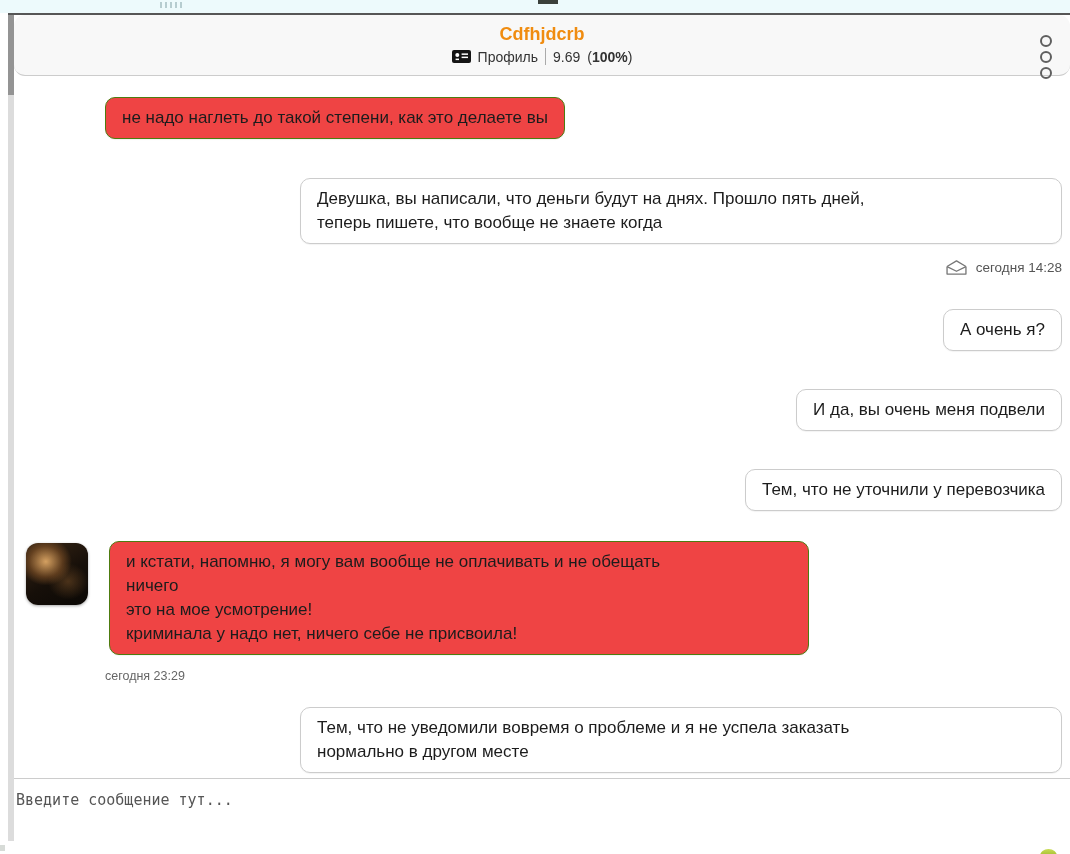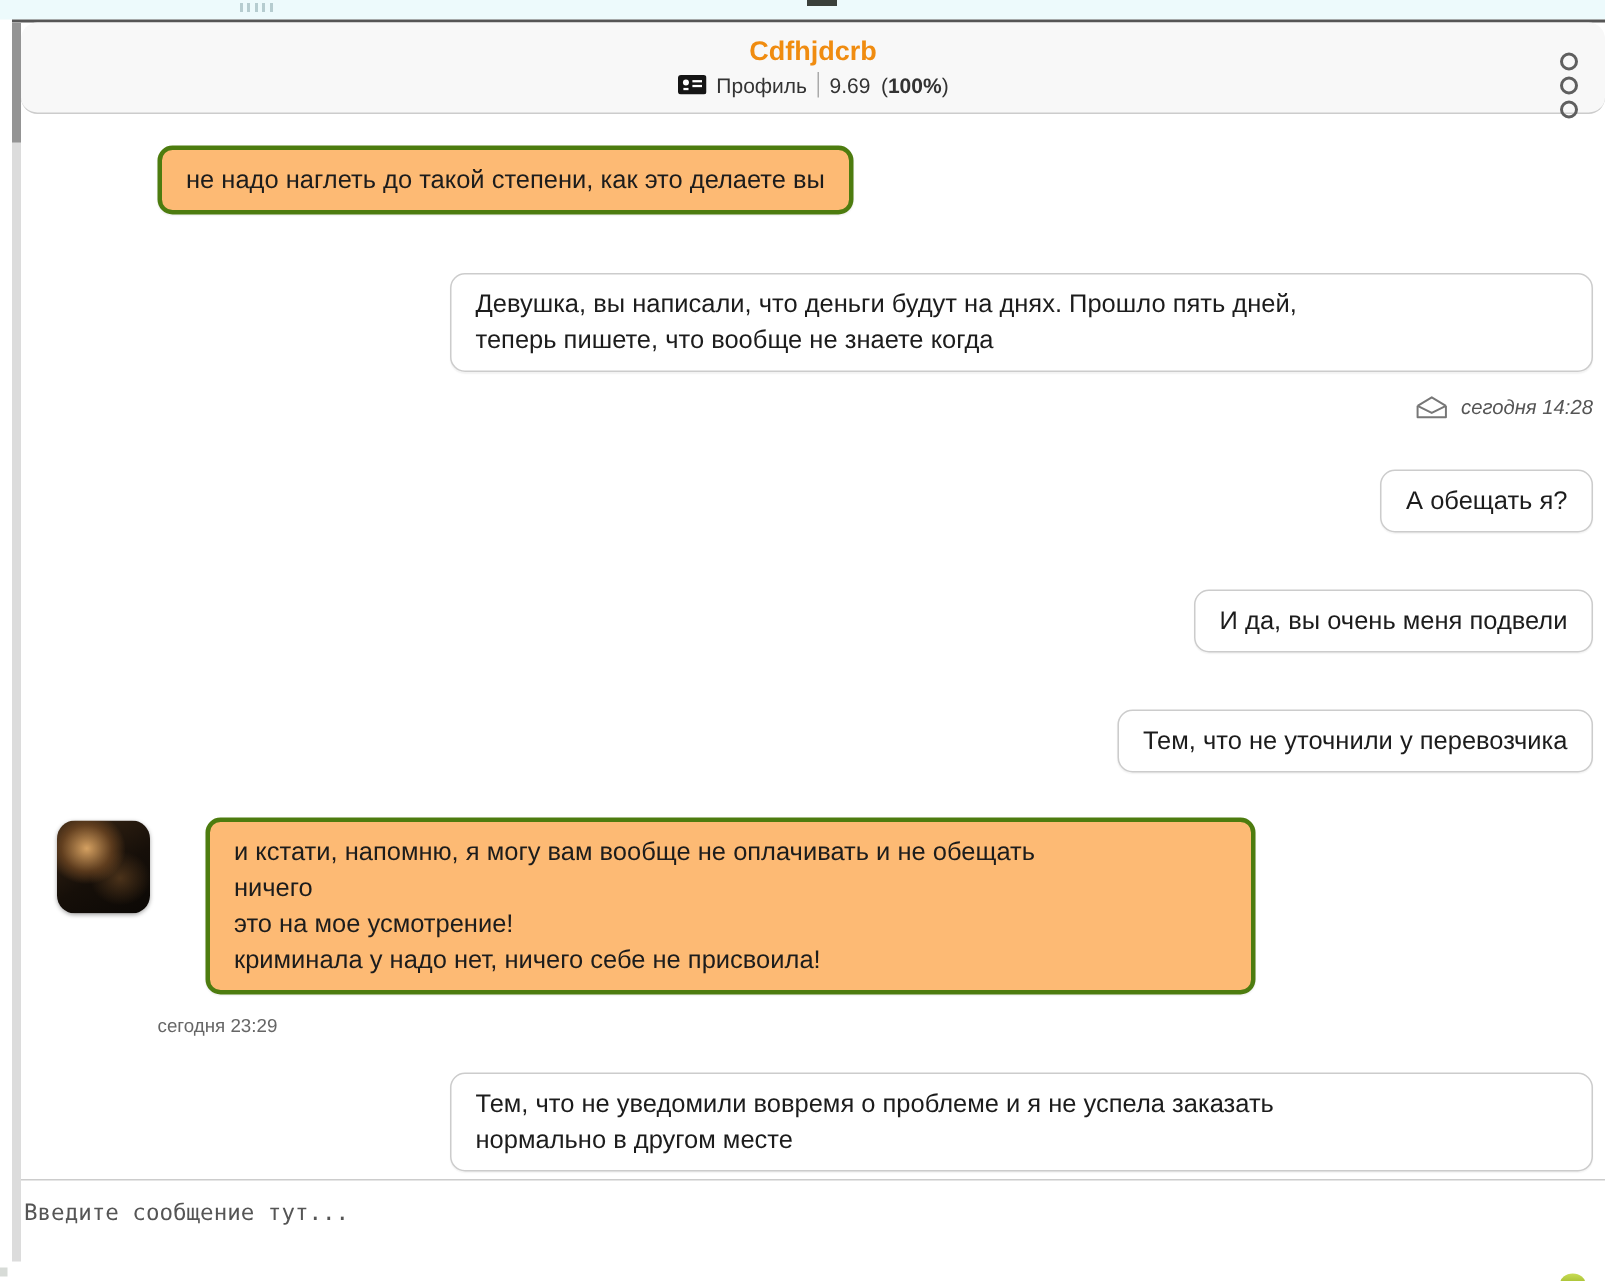--- a/index.html
+++ b/index.html
@@ -37,31 +37,31 @@
     gap:4px; cursor:pointer; padding:2px; }
   .kebab i { width:8px; height:8px; border:2px solid #5f5f5f; border-radius:50%; display:block; }
 
   
   .row { display:flex; }
   .row.r { justify-content:flex-end; padding-right:8px; }
   .row.l { padding-left:91px; }
   .bubble { border-radius:10px; padding:8px 16px; font-size:17px; line-height:24px;
     color:#1c1c1c; box-sizing:border-box; box-shadow:0 1px 1px rgba(0,0,0,.05); }
   .bubble .ln { display:block; white-space:nowrap; }
-  .peer { background:#fdba74; border:3px solid #4d7c0f; }
+  .peer { background:#ef4444; border:1px solid #4d7c0f; }
   .self { background:#ffffff; border:1px solid #cccccc; }
   .m1 { margin-top:21px; }
   .m2 { margin-top:39px; }
   .b2 { width:762px; }
   .statusrow { margin-top:15px; display:flex; justify-content:flex-end; align-items:center;
-    gap:8px; padding-right:8px; color:#555; font-size:13.5px;font-style:italic; }
+    gap:8px; padding-right:8px; color:#555; font-size:13.5px; }
   .m3 { margin-top:33px; }
   .m4 { margin-top:38px; }
   .m5 { margin-top:38px; }
-  .m6 { margin-top:30px; padding-left:24px; gap:37px; align-items:flex-start; }
+  .m6 { margin-top:30px; padding-left:12px; gap:21px; align-items:flex-start; }
   .b6 { width:700px; }
   .avatar { width:62px; height:62px; border-radius:12px; flex:0 0 62px; margin-top:2px;
     cursor:pointer; box-shadow:0 1px 3px rgba(0,0,0,.35);
     background:
       radial-gradient(60% 55% at 32% 30%, rgba(222,168,102,.95), rgba(150,95,45,.5) 45%, rgba(0,0,0,0) 70%),
       radial-gradient(50% 45% at 68% 62%, rgba(120,80,40,.55), rgba(0,0,0,0) 65%),
       linear-gradient(150deg,#3a2715 0%,#160f09 55%,#0b0805 100%); }
   .tstamp { margin-left:91px; margin-top:14px; font-size:12.5px; color:#666; }
   .m7 { margin-top:24px; }
   .b7 { width:762px; }
@@ -139,21 +139,21 @@
           <path d="M2 8 L12 2 L22 8"></path>
           <path d="M2 8 V16 H22 V8"></path>
           <path d="M2 8 L12 13 L22 8"></path>
         </svg>
       </span>
       <span>сегодня 14:28</span>
     </div>
 
     <div class="row r m3">
       <div class="bubble self">
-        <span class="ln">А обещать я?</span>
+        <span class="ln">А очень я?</span>
       </div>
     </div>
 
     <div class="row r m4">
       <div class="bubble self">
         <span class="ln">И да, вы очень меня подвели</span>
       </div>
     </div>
 
     <div class="row r m5">

